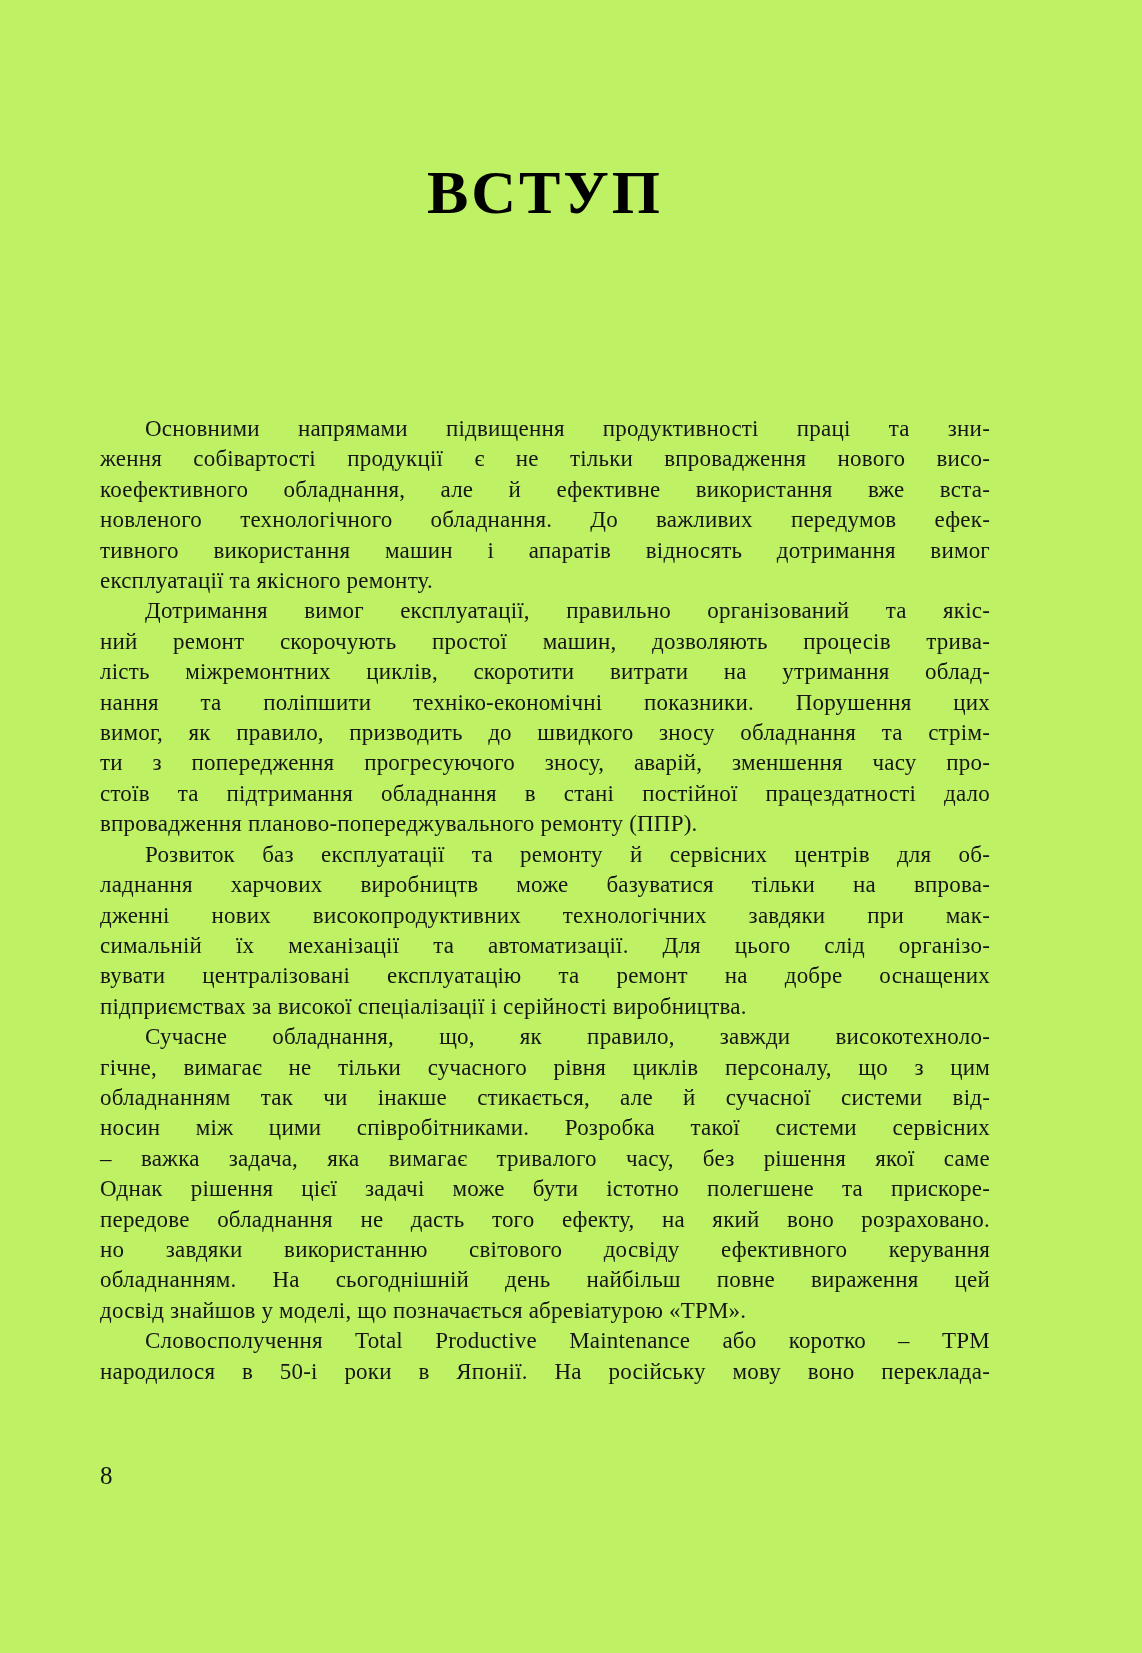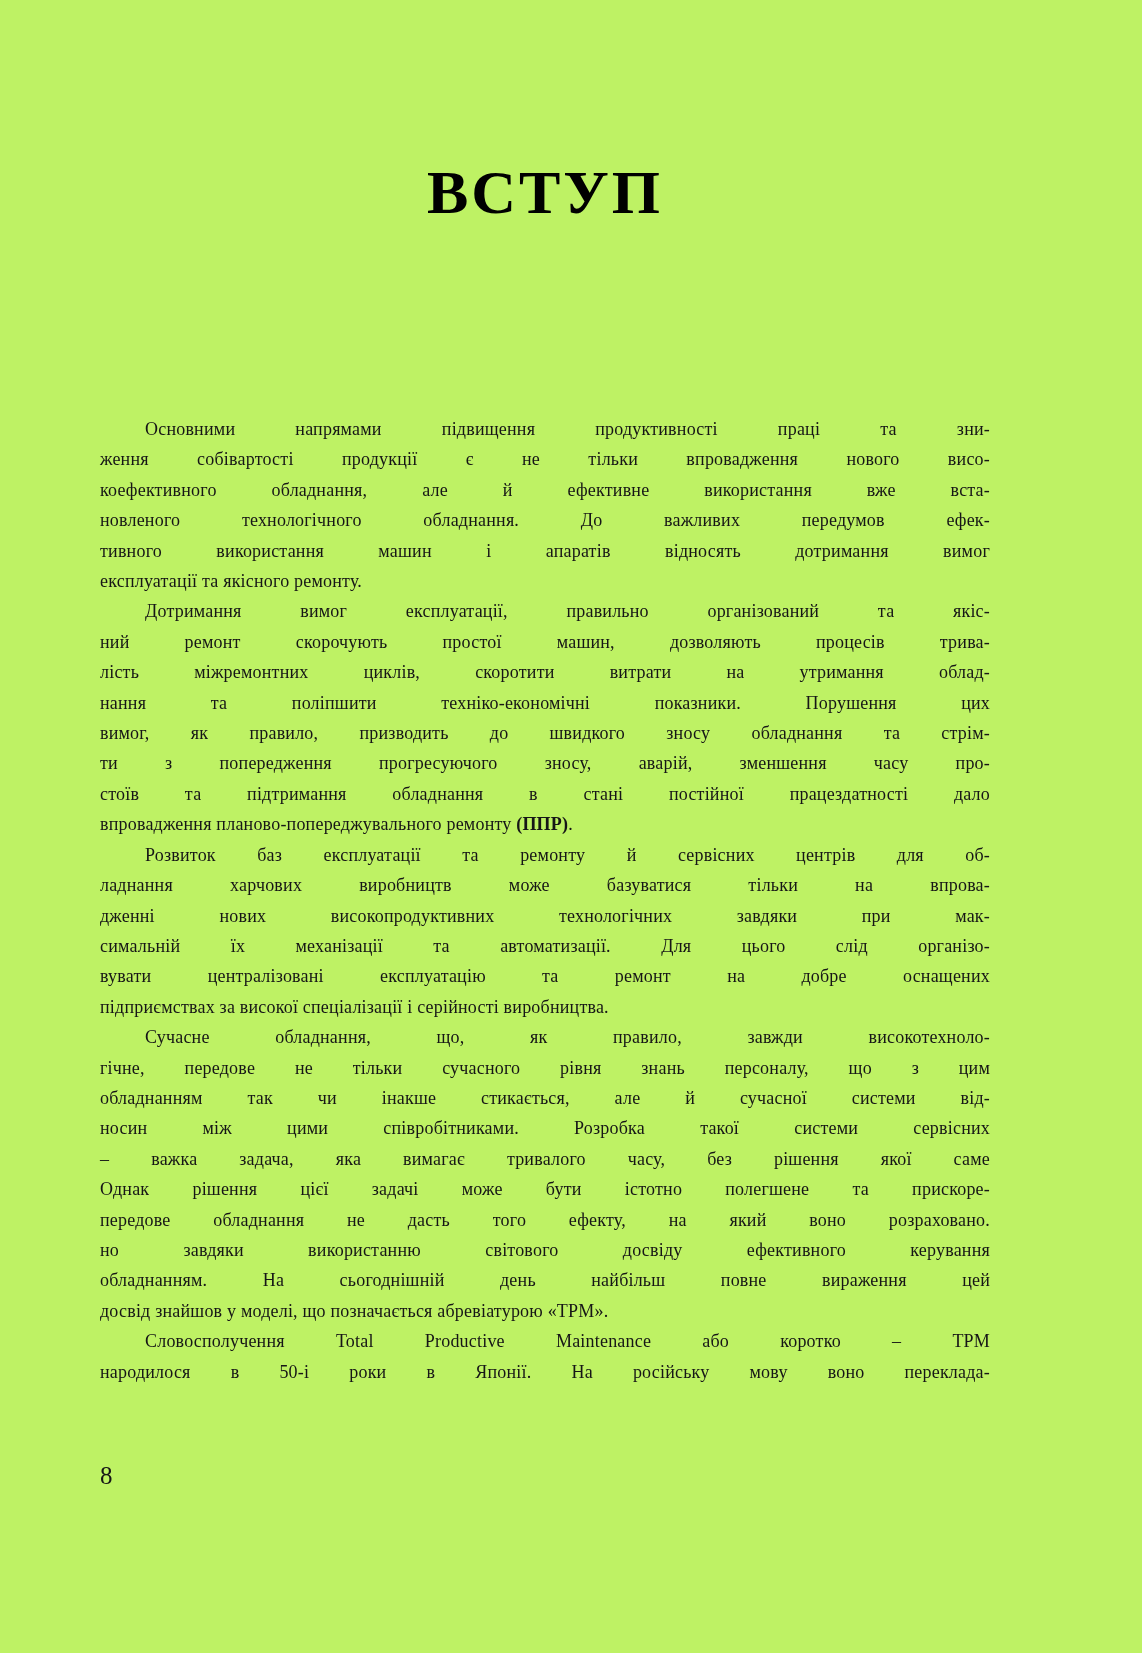--- a/index.html
+++ b/index.html
@@ -28,39 +28,39 @@
     font-weight: bold;
     letter-spacing: 3px;
     line-height: 1.1;
     color: #000000;
   }
   .body-text {
     position: absolute;
     left: 100px;
     top: 414px;
     width: 890px;
-    font-size: 18px;
+    font-size: 23px;
     line-height: 30.4px;
     letter-spacing: 0.2px;
   }
   .paragraph {
     margin: 0;
   }
   .line {
     white-space: normal;
   }
   .line.just {
     text-align: justify;
     text-align-last: justify;
   }
   .line.indent {
     text-indent: 45px;
   }
   .line b {
-    font-weight: bold;
+    font-weight: normal;
   }
   .page-number {
     position: absolute;
     left: 100px;
     top: 1462px;
     font-size: 25px;
     color: #161616;
   }
 </style>
 </head>
@@ -91,21 +91,21 @@
       <div class="paragraph">
         <div class="line just indent">Розвиток баз експлуатації та ремонту й сервісних центрів для об-</div>
         <div class="line just">ладнання харчових виробництв може базуватися тільки на впрова-</div>
         <div class="line just">дженні нових високопродуктивних технологічних завдяки при мак-</div>
         <div class="line just">симальній їх механізації та автоматизації. Для цього слід організо-</div>
         <div class="line just">вувати централізовані експлуатацію та ремонт на добре оснащених</div>
         <div class="line">підприємствах за високої спеціалізації і серійності виробництва.</div>
       </div>
       <div class="paragraph">
         <div class="line just indent">Сучасне обладнання, що, як правило, завжди високотехноло-</div>
-        <div class="line just">гічне, передове не тільки сучасного рівня знань персоналу, що з цим</div>
+        <div class="line just">гічне, вимагає не тільки сучасного рівня циклів персоналу, що з цим</div>
         <div class="line just">обладнанням так чи інакше стикається, але й сучасної системи від-</div>
         <div class="line just">носин між цими співробітниками. Розробка такої системи сервісних</div>
         <div class="line just">– важка задача, яка вимагає тривалого часу, без рішення якої саме</div>
         <div class="line just">Однак рішення цієї задачі може бути істотно полегшене та прискоре-</div>
         <div class="line just">передове обладнання не дасть того ефекту, на який воно розраховано.</div>
         <div class="line just">но завдяки використанню світового досвіду ефективного керування</div>
         <div class="line just">обладнанням. На сьогоднішній день найбільш повне вираження цей</div>
         <div class="line">досвід знайшов у моделі, що позначається абревіатурою «ТРМ».</div>
       </div>
       <div class="paragraph">

